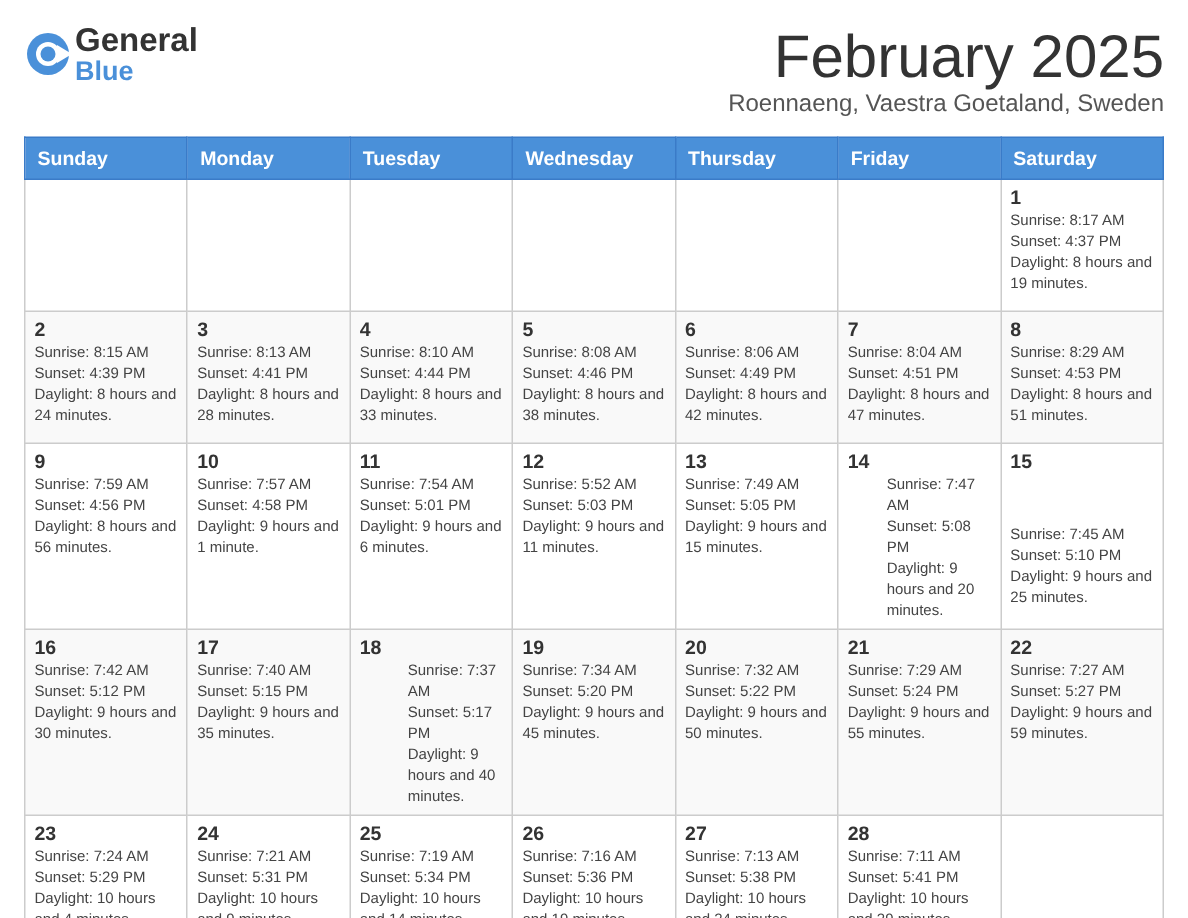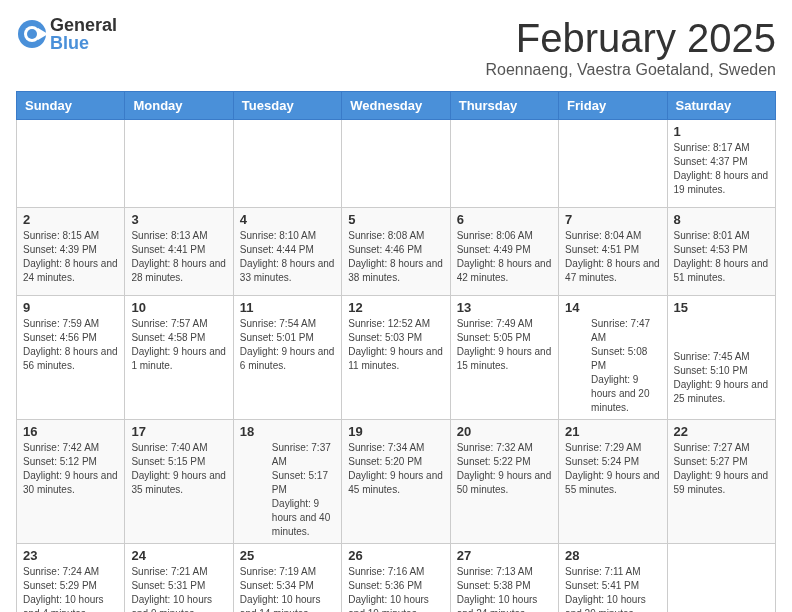--- a/index.html
+++ b/index.html
@@ -15,21 +15,21 @@
       justify-content: space-between;
       align-items: flex-start;
       margin-bottom: 12px;
     }
     .logo {
       display: flex;
       flex-direction: column;
       align-items: flex-start;
     }
     .logo-general {
-      font-size: 18px;
+      font-size: 22px;
       font-weight: bold;
       color: #333;
       line-height: 1;
     }
     .logo-blue {
       font-size: 18px;
       font-weight: bold;
       color: #4a90d9;
       line-height: 1;
     }
@@ -180,21 +180,21 @@
 Daylight: 8 hours and 42 minutes.</div>
         </td>
         <td>
           <span class="day-number">7</span>
           <div class="day-info" style="white-space: pre-wrap;">Sunrise: 8:04 AM
 Sunset: 4:51 PM
 Daylight: 8 hours and 47 minutes.</div>
         </td>
         <td>
           <span class="day-number">8</span>
-          <div class="day-info" style="white-space: pre-wrap;">Sunrise: 8:01 AM
+          <div class="day-info" style="white-space: pre-wrap;">Sunrise: 8:29 AM
 Sunset: 4:53 PM
 Daylight: 8 hours and 51 minutes.</div>
         </td>
       </tr>
       <tr>
         <td>
           <span class="day-number">9</span>
           <div class="day-info" style="white-space: pre-wrap;">Sunrise: 7:59 AM
 Sunset: 4:56 PM
 Daylight: 8 hours and 56 minutes.</div>
@@ -206,21 +206,21 @@
 Daylight: 9 hours and 1 minute.</div>
         </td>
         <td>
           <span class="day-number">11</span>
           <div class="day-info" style="white-space: pre-wrap;">Sunrise: 7:54 AM
 Sunset: 5:01 PM
 Daylight: 9 hours and 6 minutes.</div>
         </td>
         <td>
           <span class="day-number">12</span>
-          <div class="day-info" style="white-space: pre-wrap;">Sunrise: 12:52 AM
+          <div class="day-info" style="white-space: pre-wrap;">Sunrise: 5:52 AM
 Sunset: 5:03 PM
 Daylight: 9 hours and 11 minutes.</div>
         </td>
         <td>
           <span class="day-number">13</span>
           <div class="day-info" style="white-space: pre-wrap;">Sunrise: 7:49 AM
 Sunset: 5:05 PM
 Daylight: 9 hours and 15 minutes.</div>
         </td>
         <td>

